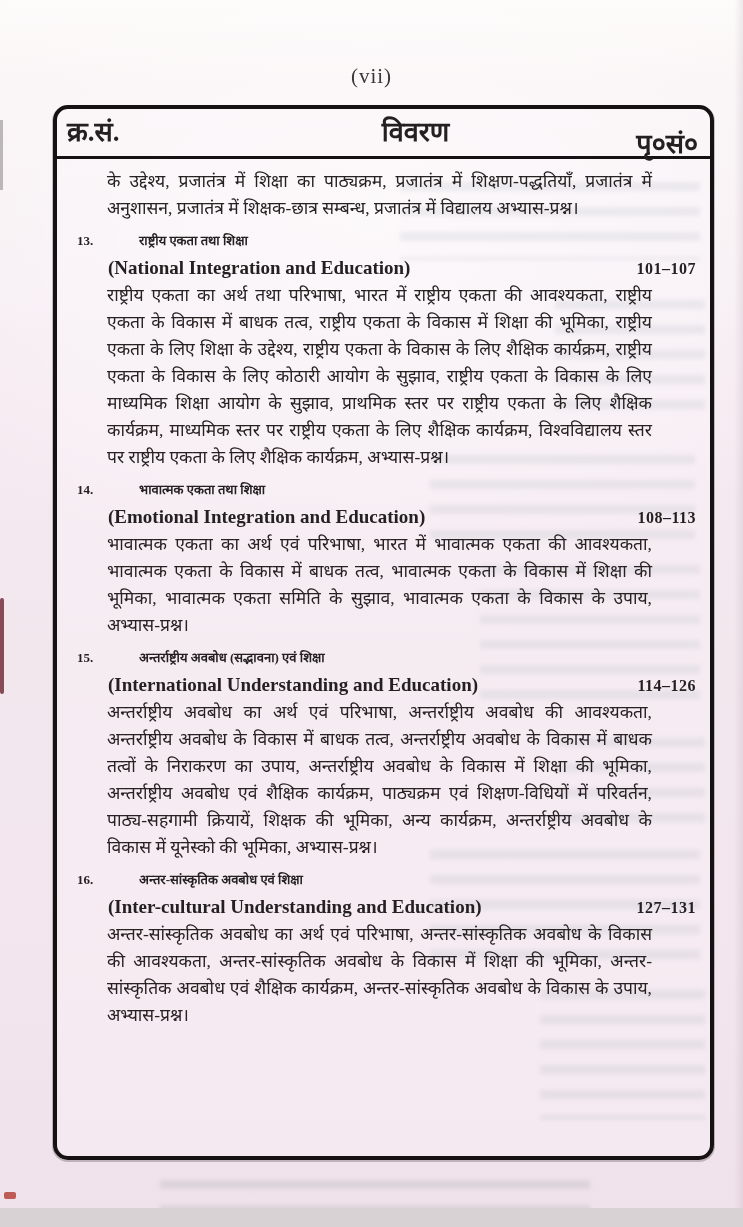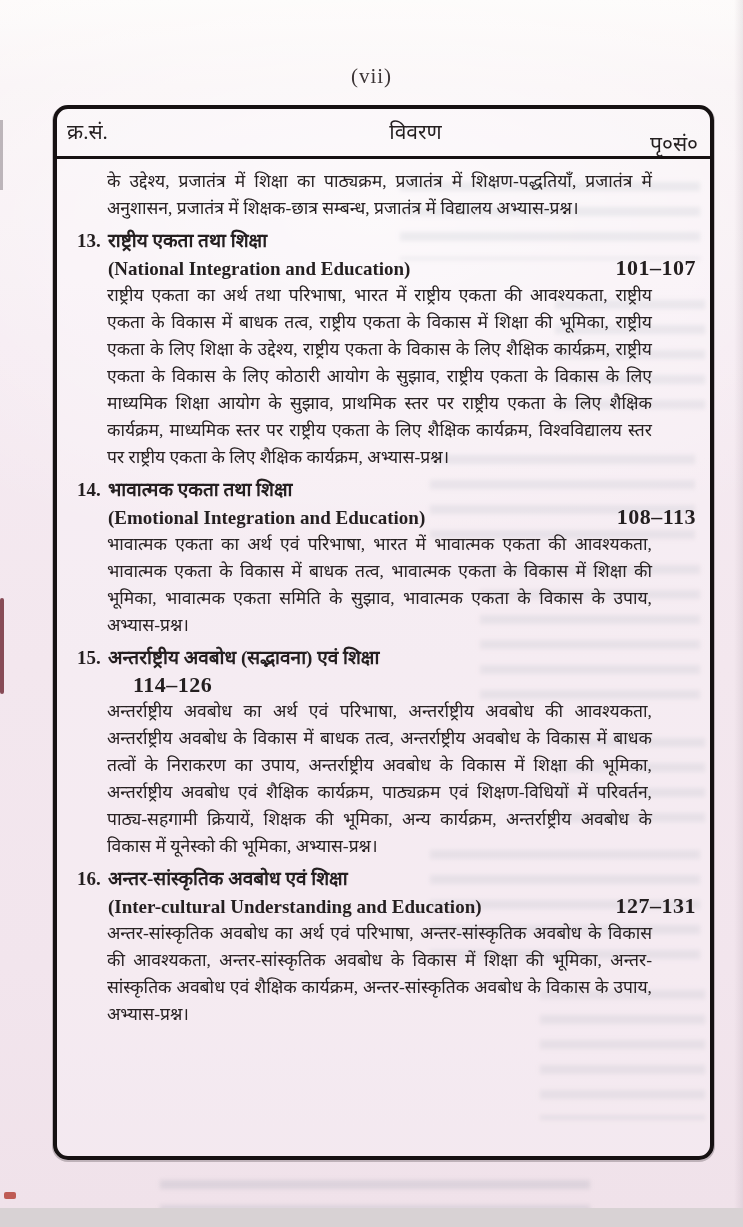--- a/index.html
+++ b/index.html
@@ -36,42 +36,42 @@
     position:absolute;left:53px;top:105px;width:661px;height:1055px;
     box-sizing:border-box;
     border:4px solid #161112;border-radius:15px;
     background:rgba(253,250,251,0.30);
     overflow:hidden;
     box-shadow:0 1px 0 1px rgba(40,30,35,0.25);
   }
   .toc-header{
     position:relative;height:47px;
     border-bottom:3px solid #161112;
-    font-weight:normal;font-size:21px;line-height:47px;
+    font-weight:bold;font-size:27px;line-height:47px;
   }
   .hdr-serial{position:absolute;left:10px;top:0;}
   .hdr-desc{position:absolute;left:0;width:100%;text-align:center;top:0;padding-left:32px;}
   .hdr-pages{position:absolute;right:12px;top:12px;}
   .toc-body{padding:9px 14px 0 20px;font-size:17.5px;}
   .para{
     text-align:justify;
     line-height:27px;
     margin:0 44px 3px 30px;
     color:#272122;
   }
   .entry{margin-top:5px;}
-  .entry-head{display:flex;font-weight:bold;font-size:19px;line-height:27px;}
+  .entry-head{display:flex;font-weight:bold;font-size:13px;line-height:27px;gap:31px;}
   .entry-num{flex:none;width:31px;}
   .entry-title{flex:1;}
   .entry-sub{
     display:flex;justify-content:space-between;align-items:baseline;
     font-weight:bold;font-size:19px;line-height:27px;
     padding-left:31px;
   }
-  .entry-pages{font-size:22px;letter-spacing:.5px;white-space:nowrap;margin-left:25px;}
+  .entry-pages{font-size:16px;letter-spacing:.5px;white-space:nowrap;margin-left:12px;}
 </style>
 </head>
 <body>
 
 <div class="page">
 
   <div class="edge-left"></div>
   <div class="edge-left2"></div>
   <div class="edge-mark-bottom"></div>
   <div class="crease-right"></div>
@@ -122,20 +122,21 @@
         </div>
         <p class="para">भावात्मक एकता का अर्थ एवं परिभाषा, भारत में भावात्मक एकता की आवश्यकता, भावात्मक एकता के विकास में बाधक तत्व, भावात्मक एकता के विकास में शिक्षा की भूमिका, भावात्मक एकता समिति के सुझाव, भावात्मक एकता के विकास के उपाय, अभ्यास-प्रश्न।</p>
       </div>
 
       <div class="entry">
         <div class="entry-head">
           <span class="entry-num">15.</span>
           <span class="entry-title">अन्तर्राष्ट्रीय अवबोध (सद्भावना) एवं शिक्षा</span>
         </div>
         <div class="entry-sub">
+          <span>(International Understanding and Education)</span>
           <span class="entry-pages">114–126</span>
         </div>
         <p class="para">अन्तर्राष्ट्रीय अवबोध का अर्थ एवं परिभाषा, अन्तर्राष्ट्रीय अवबोध की आवश्यकता, अन्तर्राष्ट्रीय अवबोध के विकास में बाधक तत्व, अन्तर्राष्ट्रीय अवबोध के विकास में बाधक तत्वों के निराकरण का उपाय, अन्तर्राष्ट्रीय अवबोध के विकास में शिक्षा की भूमिका, अन्तर्राष्ट्रीय अवबोध एवं शैक्षिक कार्यक्रम, पाठ्यक्रम एवं शिक्षण-विधियों में परिवर्तन, पाठ्य-सहगामी क्रियायें, शिक्षक की भूमिका, अन्य कार्यक्रम, अन्तर्राष्ट्रीय अवबोध के विकास में यूनेस्को की भूमिका, अभ्यास-प्रश्न।</p>
       </div>
 
       <div class="entry">
         <div class="entry-head">
           <span class="entry-num">16.</span>
           <span class="entry-title">अन्तर-सांस्कृतिक अवबोध एवं शिक्षा</span>
         </div>

